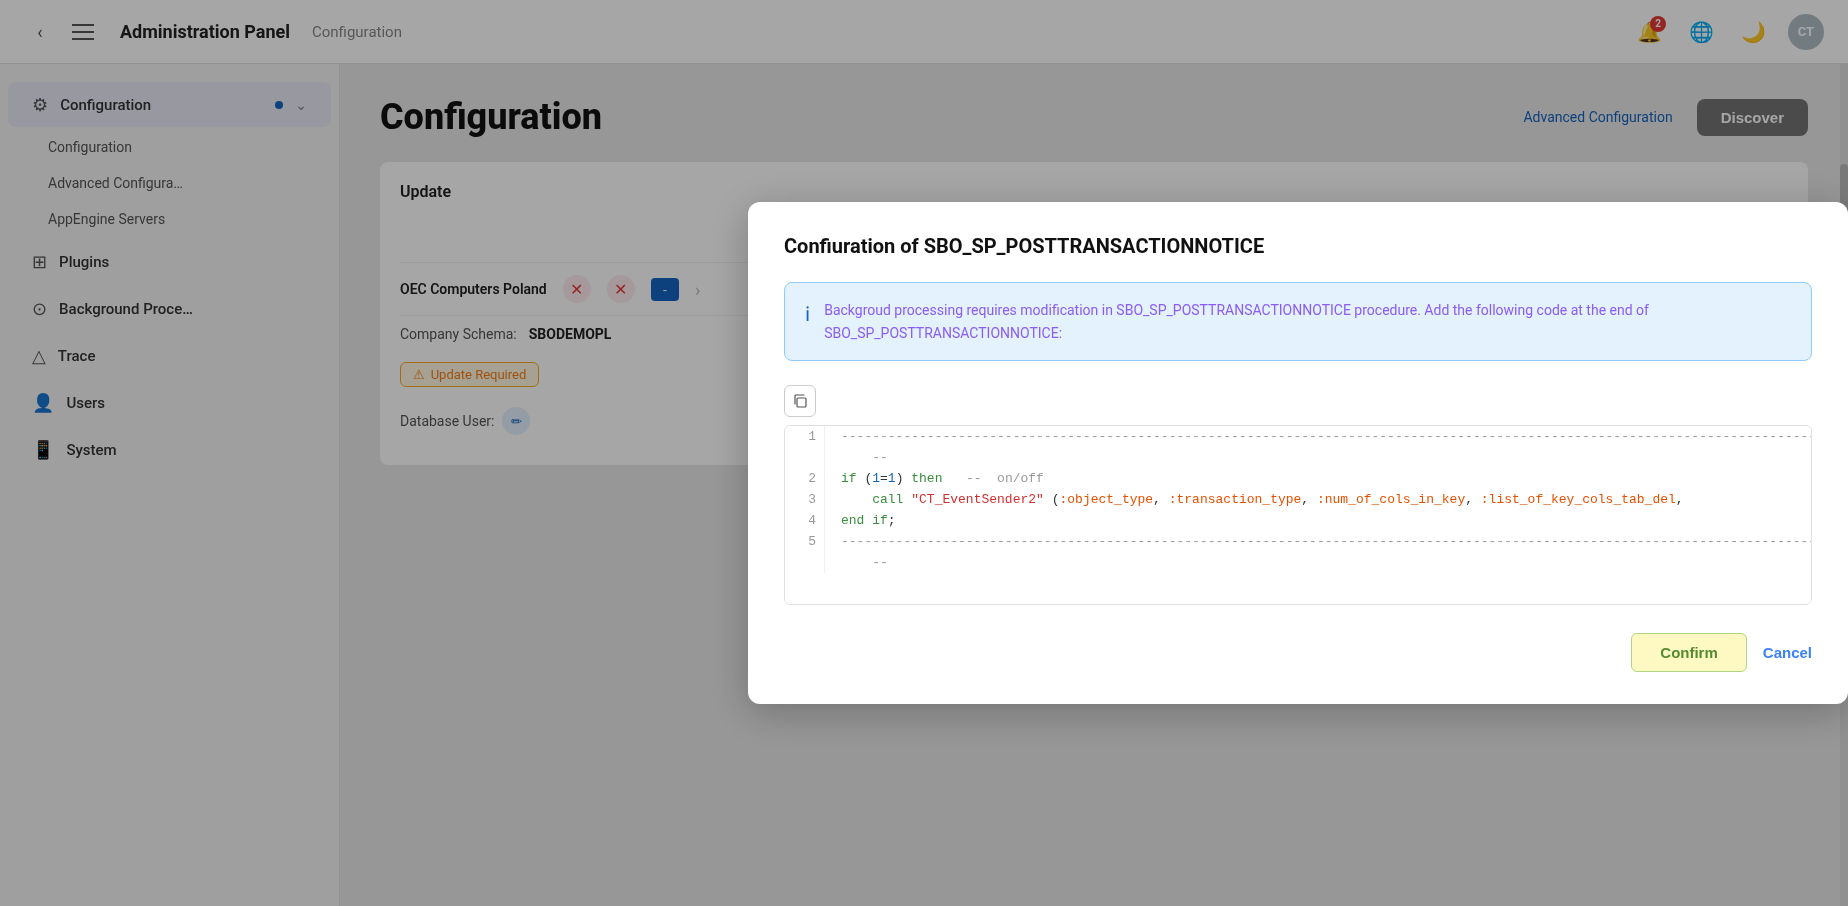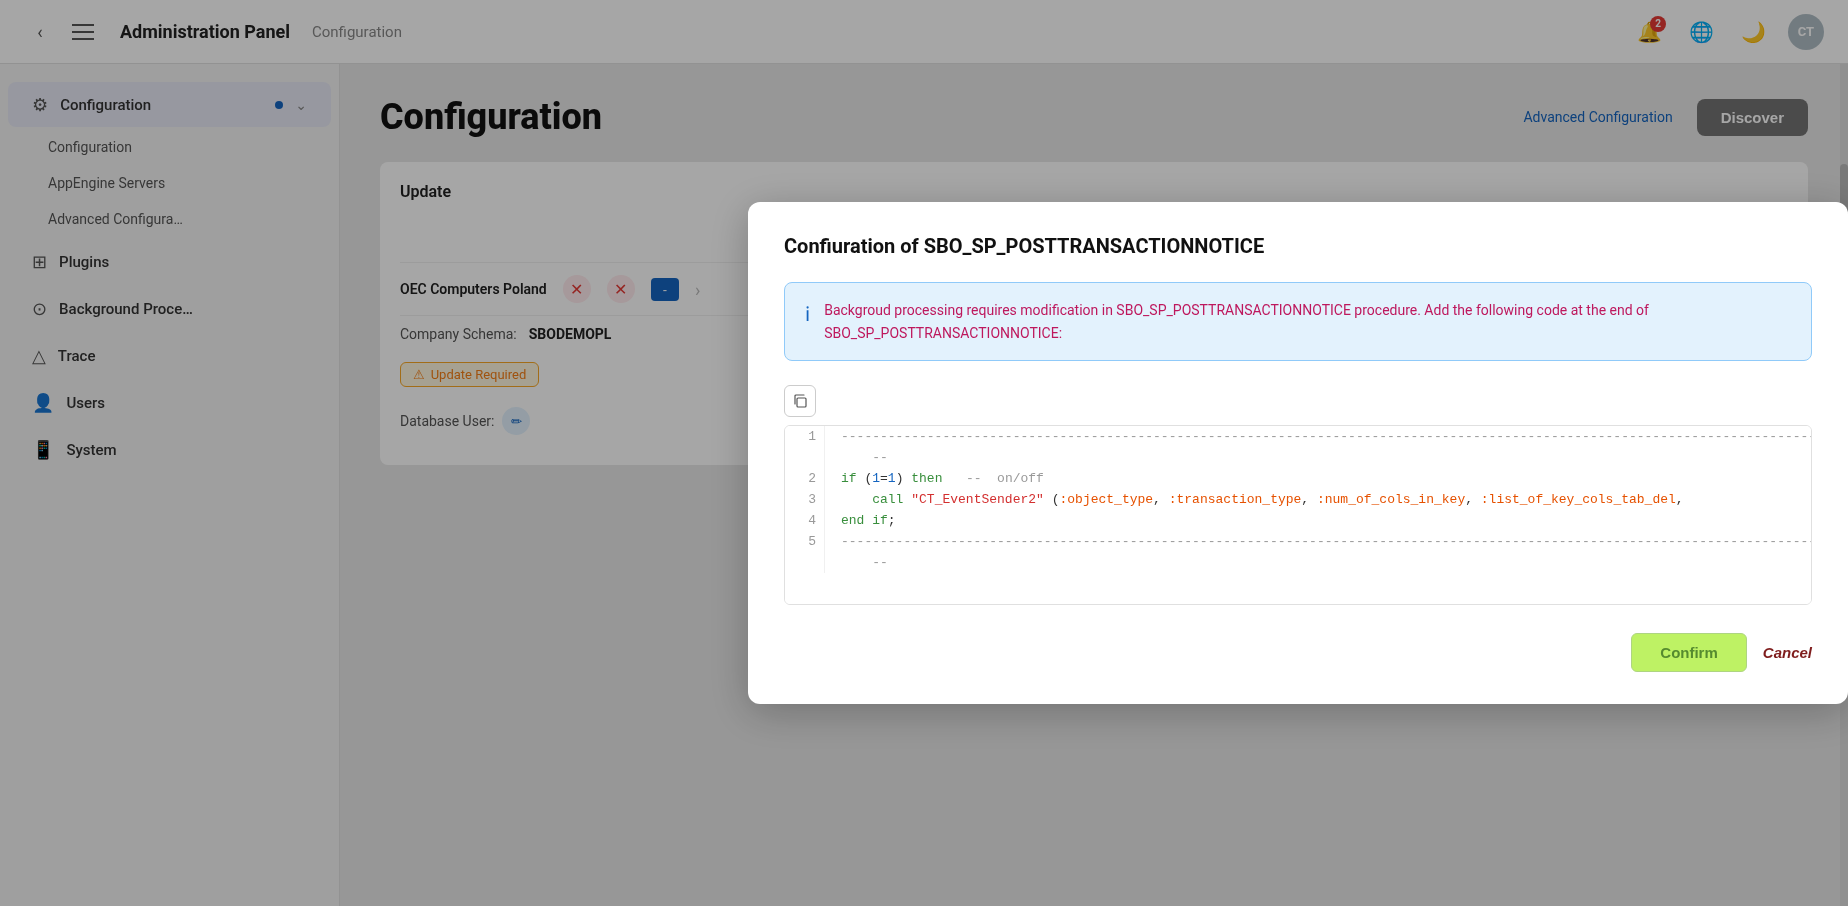--- a/index.html
+++ b/index.html
@@ -90,21 +90,21 @@
       background: #e3f2fd;
       border: 1px solid #90caf9;
       border-radius: 8px;
       padding: 16px 20px;
       display: flex;
       gap: 14px;
       align-items: flex-start;
       margin-bottom: 24px;
     }
     .info-icon { font-size: 20px; color: #1565c0; flex-shrink: 0; margin-top: 1px; }
-    .info-text { font-size: 14px; color: #be185d; line-height: 1.6; }
+    .info-text { font-size: 14px; color: #8b5cf6; line-height: 1.6; }
     .code-copy-btn {
       width: 32px; height: 32px;
       background: none;
       border: 1px solid #ccc;
       border-radius: 6px;
       cursor: pointer;
       display: flex; align-items: center; justify-content: center;
       color: #555;
       margin-bottom: 8px;
     }
@@ -127,37 +127,36 @@
     .kw-str { color: #d32f2f; }
 
     .modal-footer {
       display: flex;
       justify-content: flex-end;
       gap: 16px;
       margin-top: 28px;
       align-items: center;
     }
     .confirm-btn {
-      background: #bef264;
+      background: #fef9c3;
       border: 1px solid #aed581;
       border-radius: 6px;
       padding: 10px 28px;
       font-size: 15px;
       font-weight: 600;
       color: #558b2f;
       cursor: pointer;
     }
     .cancel-btn {
       background: none;
       border: none;
-      color: #7f1d1d;
+      color: #3b82f6;
       font-size: 15px;
       font-weight: 600;
       cursor: pointer;
-      font-style: italic;
     }
 
     
     .main::-webkit-scrollbar { width: 8px; }
     .main::-webkit-scrollbar-thumb { background: #ccc; border-radius: 4px; }
 
     
     .scroll-track {
       position: absolute;
       right: 0;
@@ -205,22 +204,22 @@
   <div class="sidebar">
 
     <div class="sidebar-item active">
       <span class="sidebar-item-icon">⚙</span>
       <span class="sidebar-item-label">Configuration</span>
       <span class="sidebar-item-dot"></span>
       <span class="sidebar-item-chevron">⌄</span>
     </div>
 
     <div class="sidebar-sub-item">Configuration</div>
+    <div class="sidebar-sub-item">Advanced Configura…</div>
     <div class="sidebar-sub-item">AppEngine Servers</div>
-    <div class="sidebar-sub-item">Advanced Configura…</div>
 
     <div class="sidebar-item">
       <span class="sidebar-item-icon">⊞</span>
       <span class="sidebar-item-label">Plugins</span>
     </div>
 
     <div class="sidebar-item">
       <span class="sidebar-item-icon">⊙</span>
       <span class="sidebar-item-label">Background Proce…</span>
     </div>

